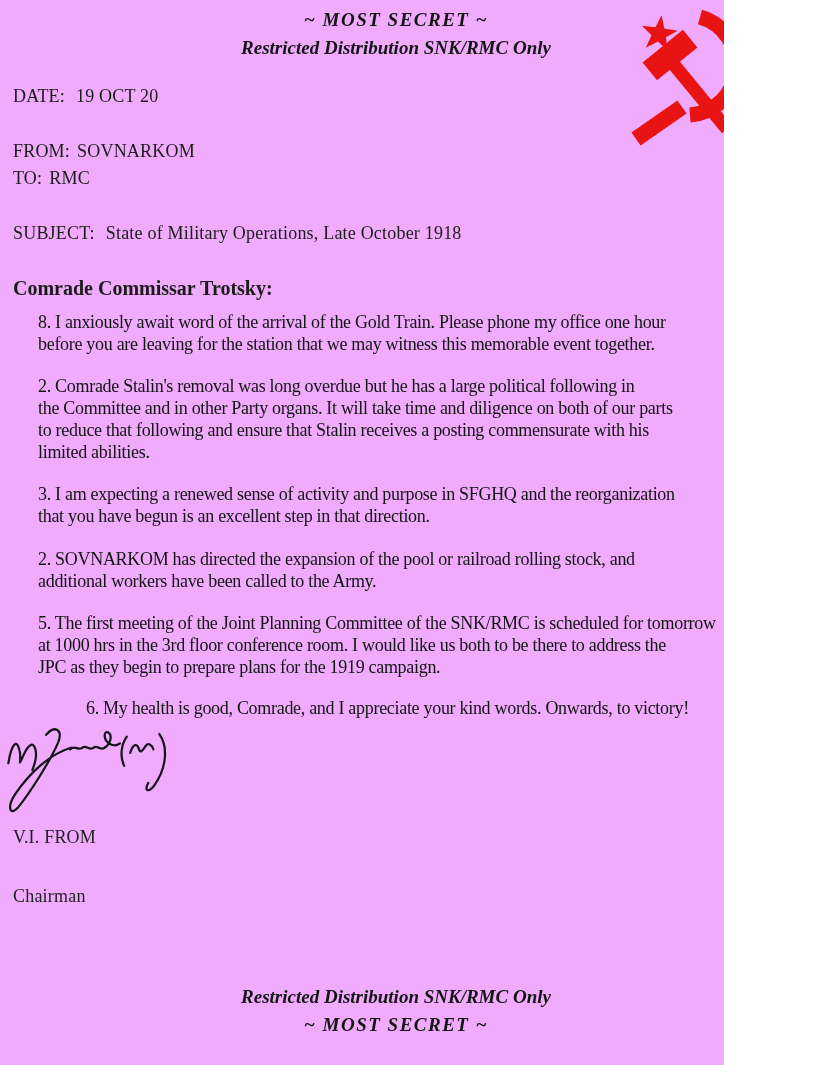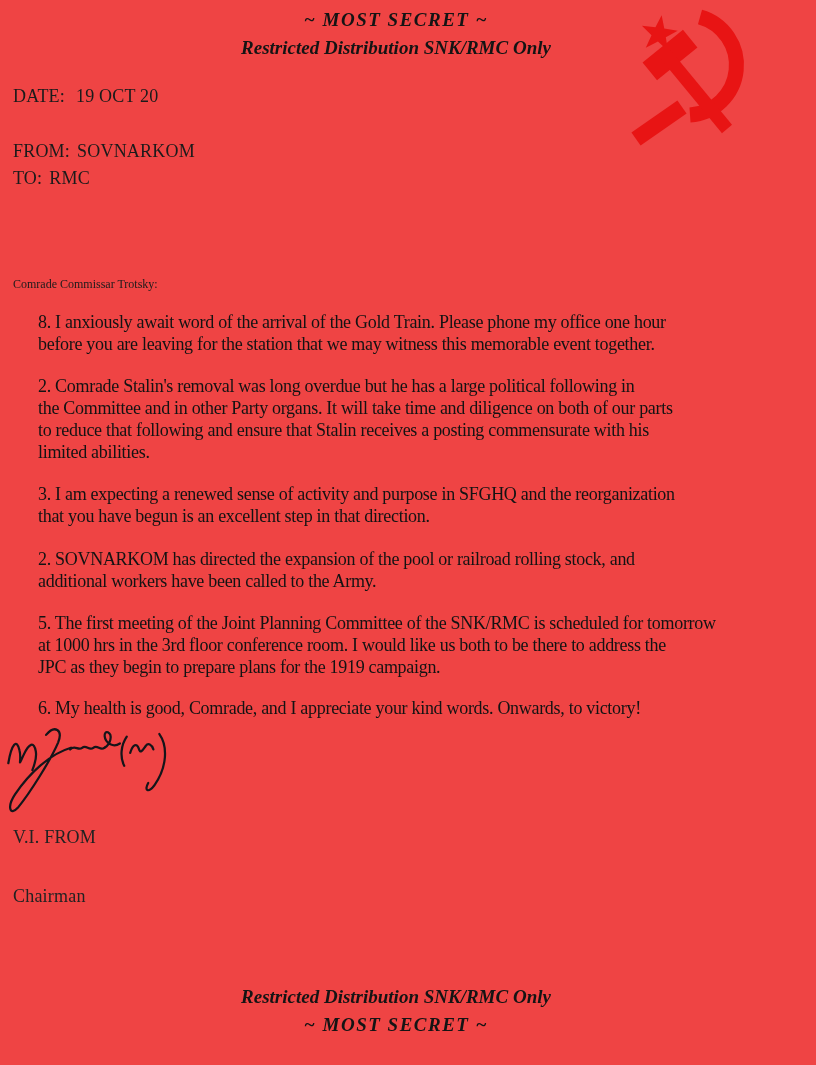--- a/index.html
+++ b/index.html
@@ -1,21 +1,21 @@
 <!DOCTYPE html>
 <html><head>
 <meta charset="utf-8">
 <style>
   * { margin: 0; padding: 0; box-sizing: border-box; }
   html, body { background: #ffffff; }
   .page {
     position: relative;
-    width: 816px;
+    width: 724px;
     height: 1065px;
-    background: #ef4444;
+    background: #f0abfc;
     font-family: "Liberation Serif", "DejaVu Serif", serif;
     color: #1b1b1b;
     overflow: hidden;
     padding-left: 43px;
   }
 
   
   .cls-block { position: absolute; left: 0; width: 792px; text-align: center; }
   .cls-top { top: 8px; }
   .cls-bottom { top: 985px; }
@@ -35,38 +35,38 @@
 
   
   .meta-row { position: absolute; left: 13px; font-size: 18px; line-height: 21px; color: #1b1b1b; letter-spacing: 0.2px; white-space: nowrap; }
   .meta-date    { top: 86px; }
   .meta-from    { top: 141px; }
   .meta-to      { top: 168px; }
   .meta-subject { top: 223px; }
   .meta-value { margin-left: 11px; }
   .meta-value.narrow { margin-left: 7px; text-align: right; }
 
-  .salutation { position: absolute; left: 13px; top: 277px; font-size: 12px; color: #1b1b1b; }
+  .salutation { position: absolute; left: 13px; top: 277px; font-size: 20px; color: #1b1b1b; font-weight: bold; }
 
   
   .para {
     position: absolute;
     left: 38px;
     font-size: 18px;
     line-height: 22px;
     color: #131313;
     letter-spacing: -0.3px;
     white-space: pre;
   }
   .para-1 { top: 311px; }
   .para-2 { top: 375px; }
   .para-3 { top: 483px; }
   .para-4 { top: 548px; }
   .para-5 { top: 612px; }
-  .para-6 { top: 697px; }
+  .para-6 { top: 697px; margin-left: 48px; }
 
   
   .signature-svg { position: absolute; left: 2px; top: 716px; width: 174px; height: 103px; }
 
   .sig-line { position: absolute; left: 13px; font-size: 18px; color: #222222; letter-spacing: 0.2px; }
   .sig-name  { top: 827px; }
   .sig-title { top: 858px; margin-top: 28px; }
   .sig-org   { top: 881px; }
 </style>
 </head>
@@ -92,20 +92,23 @@
   </svg>
 
   <div class="meta-row meta-date">
     <span>DATE:</span><span class="meta-value">19 OCT 20</span>
   </div>
   <div class="meta-row meta-from">
     <span>FROM:</span><span class="meta-value narrow">SOVNARKOM</span>
   </div>
   <div class="meta-row meta-to">
     <span>TO:</span><span class="meta-value narrow">RMC</span>
+  </div>
+  <div class="meta-row meta-subject">
+    <span>SUBJECT:</span><span class="meta-value">State of Military Operations, Late October 1918</span>
   </div>
 
   <div class="salutation">Comrade Commissar Trotsky:</div>
 
   <div class="para para-1">8. I anxiously await word of the arrival of the Gold Train. Please phone my office one hour
 before you are leaving for the station that we may witness this memorable event together.</div>
   <div class="para para-2">2. Comrade Stalin's removal was long overdue but he has a large political following in
 the Committee and in other Party organs. It will take time and diligence on both of our parts
 to reduce that following and ensure that Stalin receives a posting commensurate with his
 limited abilities.</div>

